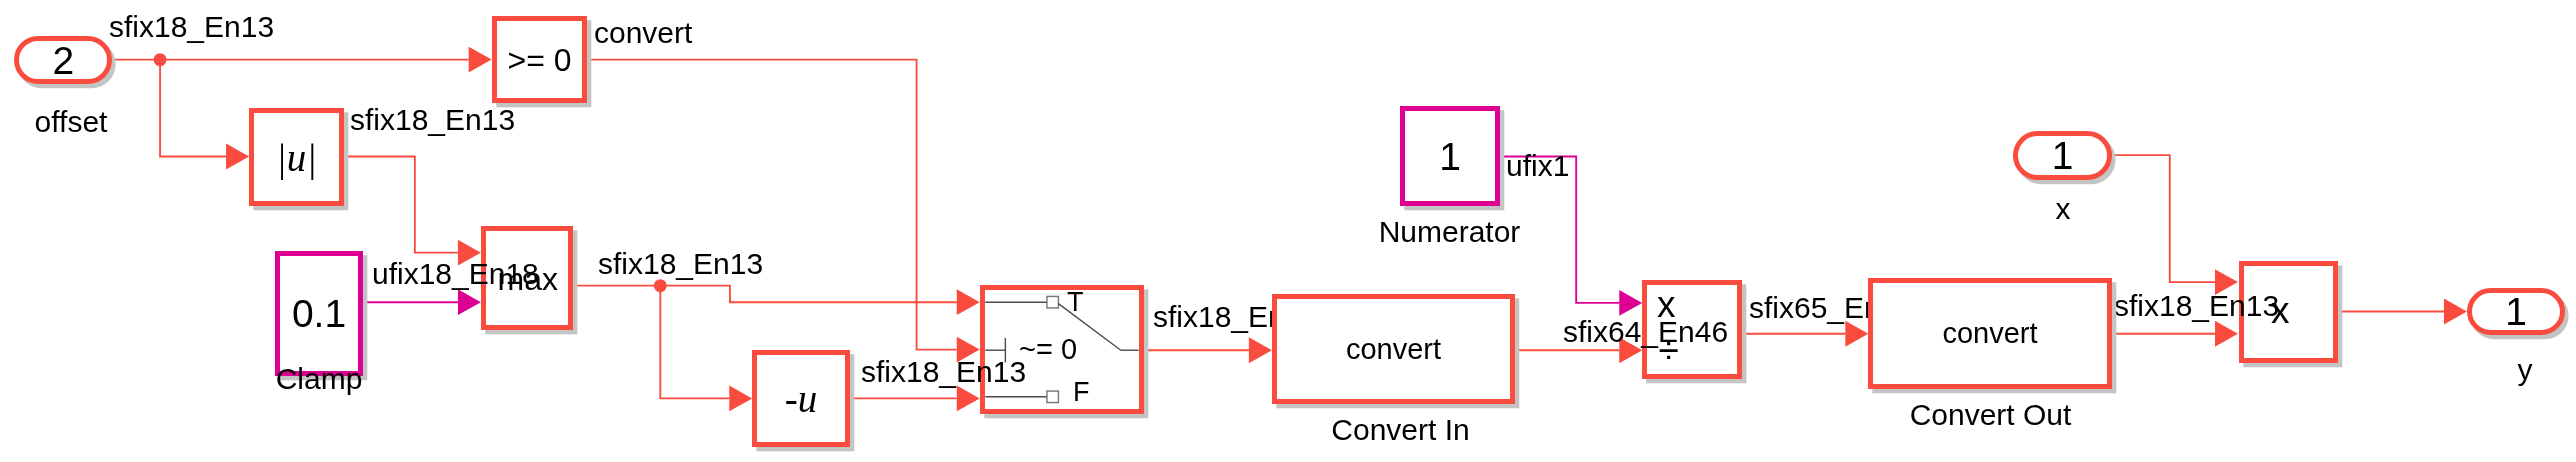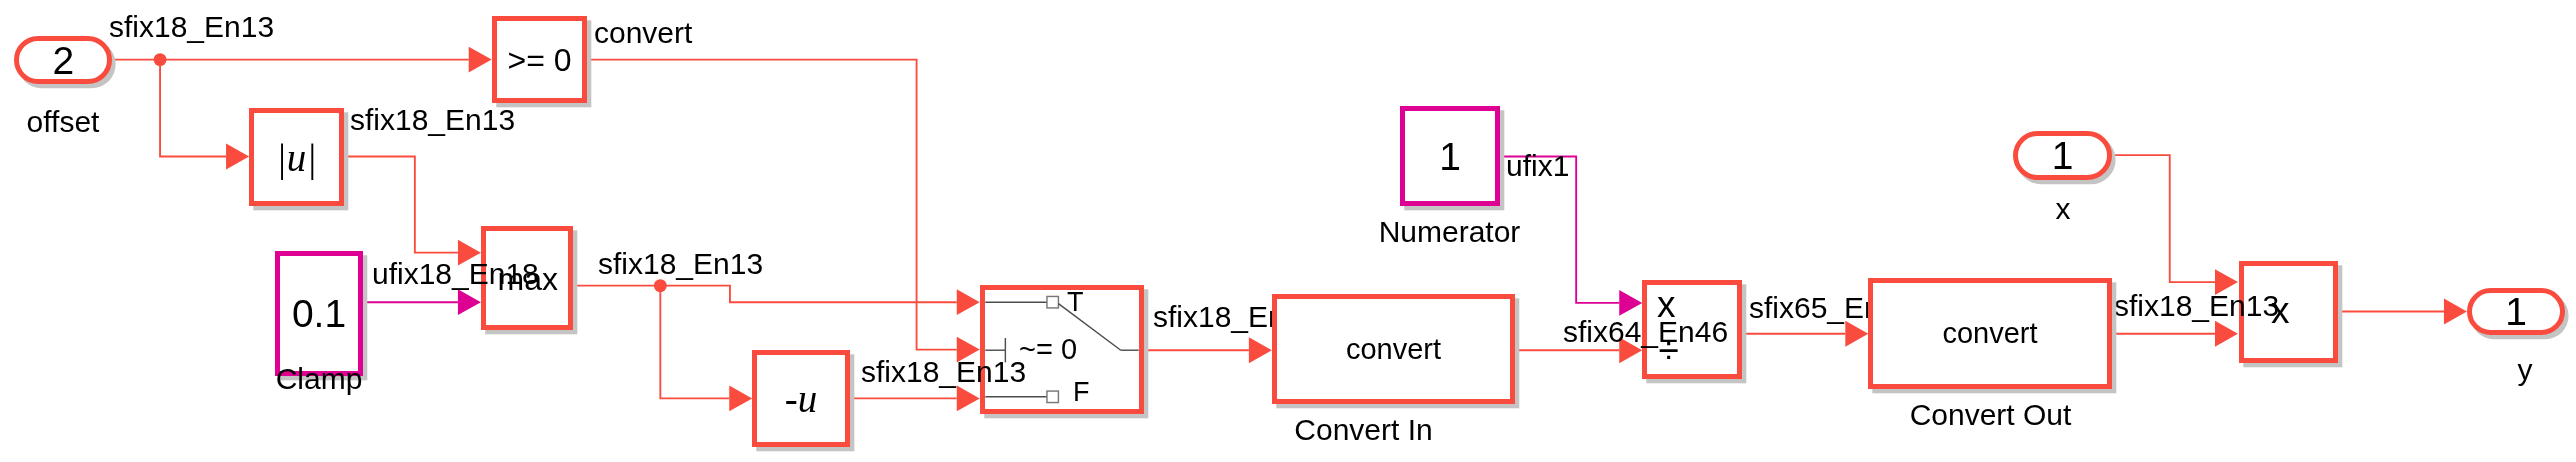--- a/index.html
+++ b/index.html
@@ -89,21 +89,21 @@
     <path class="w" d="M2943 216 H3023 V393 H3086"></path>
     <polygon class="ah" points="3086,375 3086,411 3118,393"></polygon>
 
     <path class="w" d="M3258 434 H3405"></path>
     <polygon class="ah" points="3405,416 3405,452 3437,434"></polygon>
   </svg>
 
   <div class="oval" style="left:14.4px;top:36px;width:98px;height:48px;">
     <span class="numtext">2</span>
   </div>
-  <div class="namelabel" style="left:0px;top:105px;width:126px;">offset</div>
+  <div class="namelabel" style="left:0px;top:105px;width:126px;padding-left:8px;">offset</div>
   <div class="siglabel" style="left:109px;top:10px;">sfix18_En13</div>
 
   <div class="block" style="left:492px;top:16px;width:95px;height:87px;">
     <span class="optext">&gt;= 0</span>
   </div>
   <div class="siglabel" style="left:594px;top:16px;">convert</div>
 
   <div class="block" style="left:249px;top:108px;width:95px;height:98px;">
     <span class="mathtext">|u|</span>
   </div>
@@ -138,21 +138,21 @@
     </svg>
     <span class="inner" style="left:82px;top:-1.4px;font-size:27px;">T</span>
     <span class="inner" style="left:34px;top:45px;font-size:29px;">~= 0</span>
     <span class="inner" style="left:88px;top:89px;font-size:27px;">F</span>
   </div>
   <div class="siglabel" style="left:1153px;top:300px;">sfix18_En</div>
 
   <div class="block top" style="left:1272px;top:294px;width:243px;height:110px;">
     <span class="convtext">convert</span>
   </div>
-  <div class="namelabel" style="left:1256px;top:413px;width:215px;">Convert In</div>
+  <div class="namelabel" style="left:1293px;top:413px;width:215px;">Convert In</div>
   <div class="siglabel" style="left:1563px;top:304px;margin-top:11px;">sfix64_En46</div>
 
   <div class="block magenta" style="left:1400px;top:106px;width:100px;height:100px;">
     <span class="numtext">1</span>
   </div>
   <div class="namelabel" style="left:1342px;top:215px;width:215px;">Numerator</div>
   <div class="siglabel" style="left:1506px;top:111px;margin-top:38px;">ufix1</div>
 
   <div class="block" style="left:1642px;top:280px;width:100px;height:99px;">
     <span class="inner" style="left:10px;top:1.4px;font-size:37px;">x</span>

